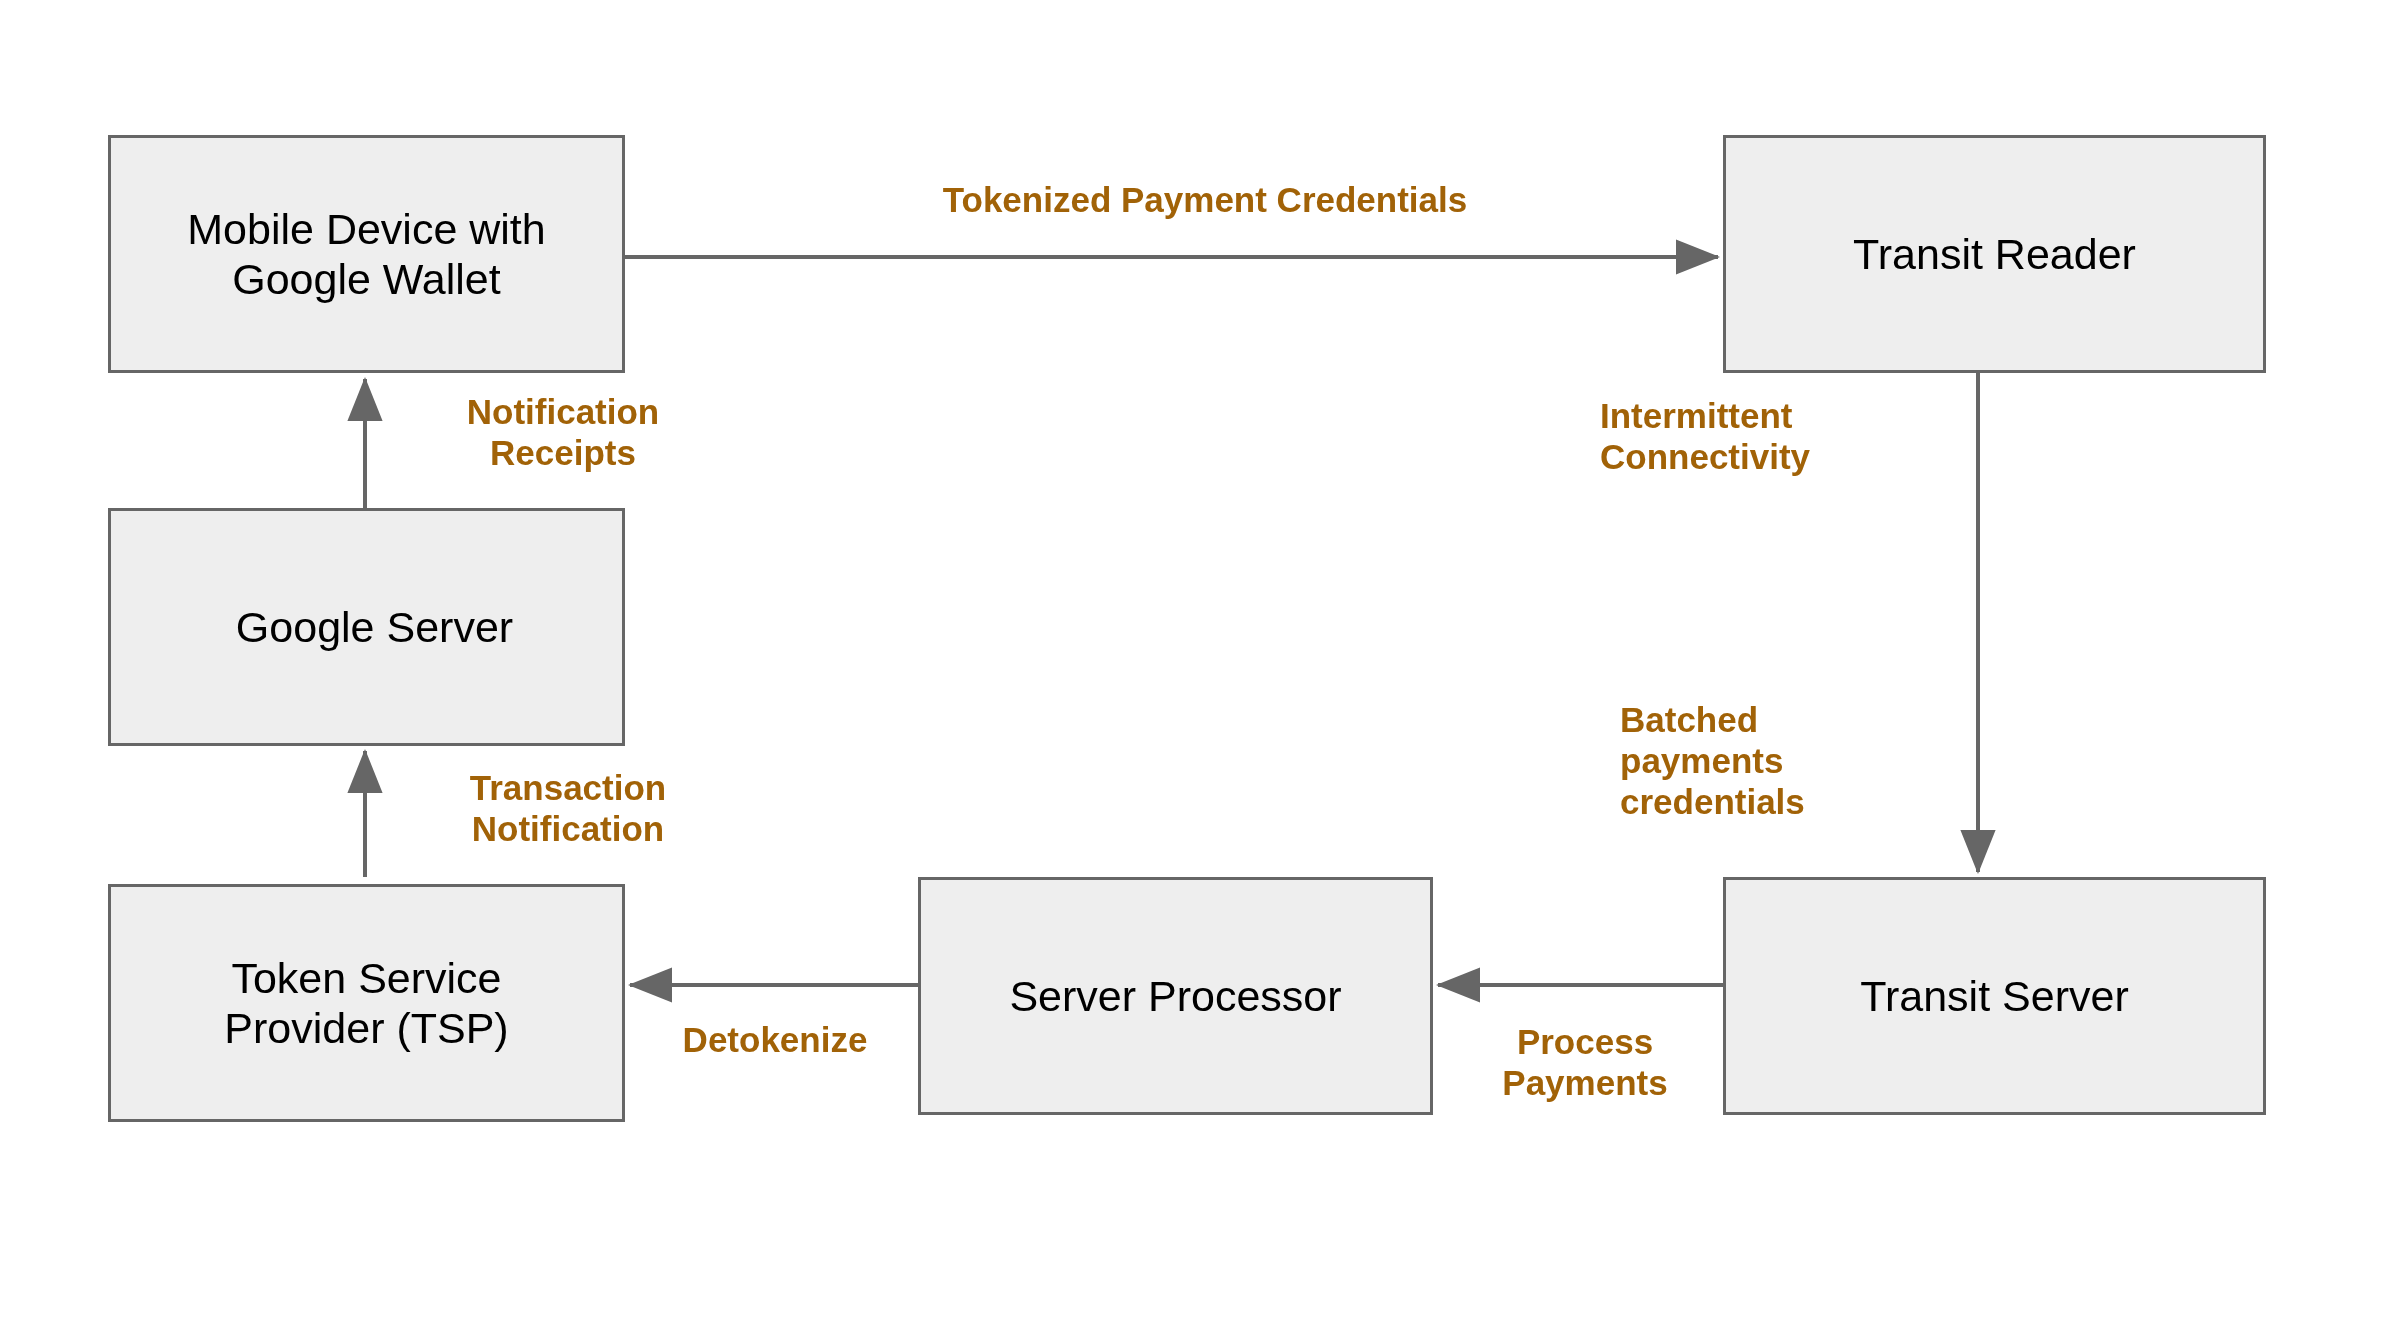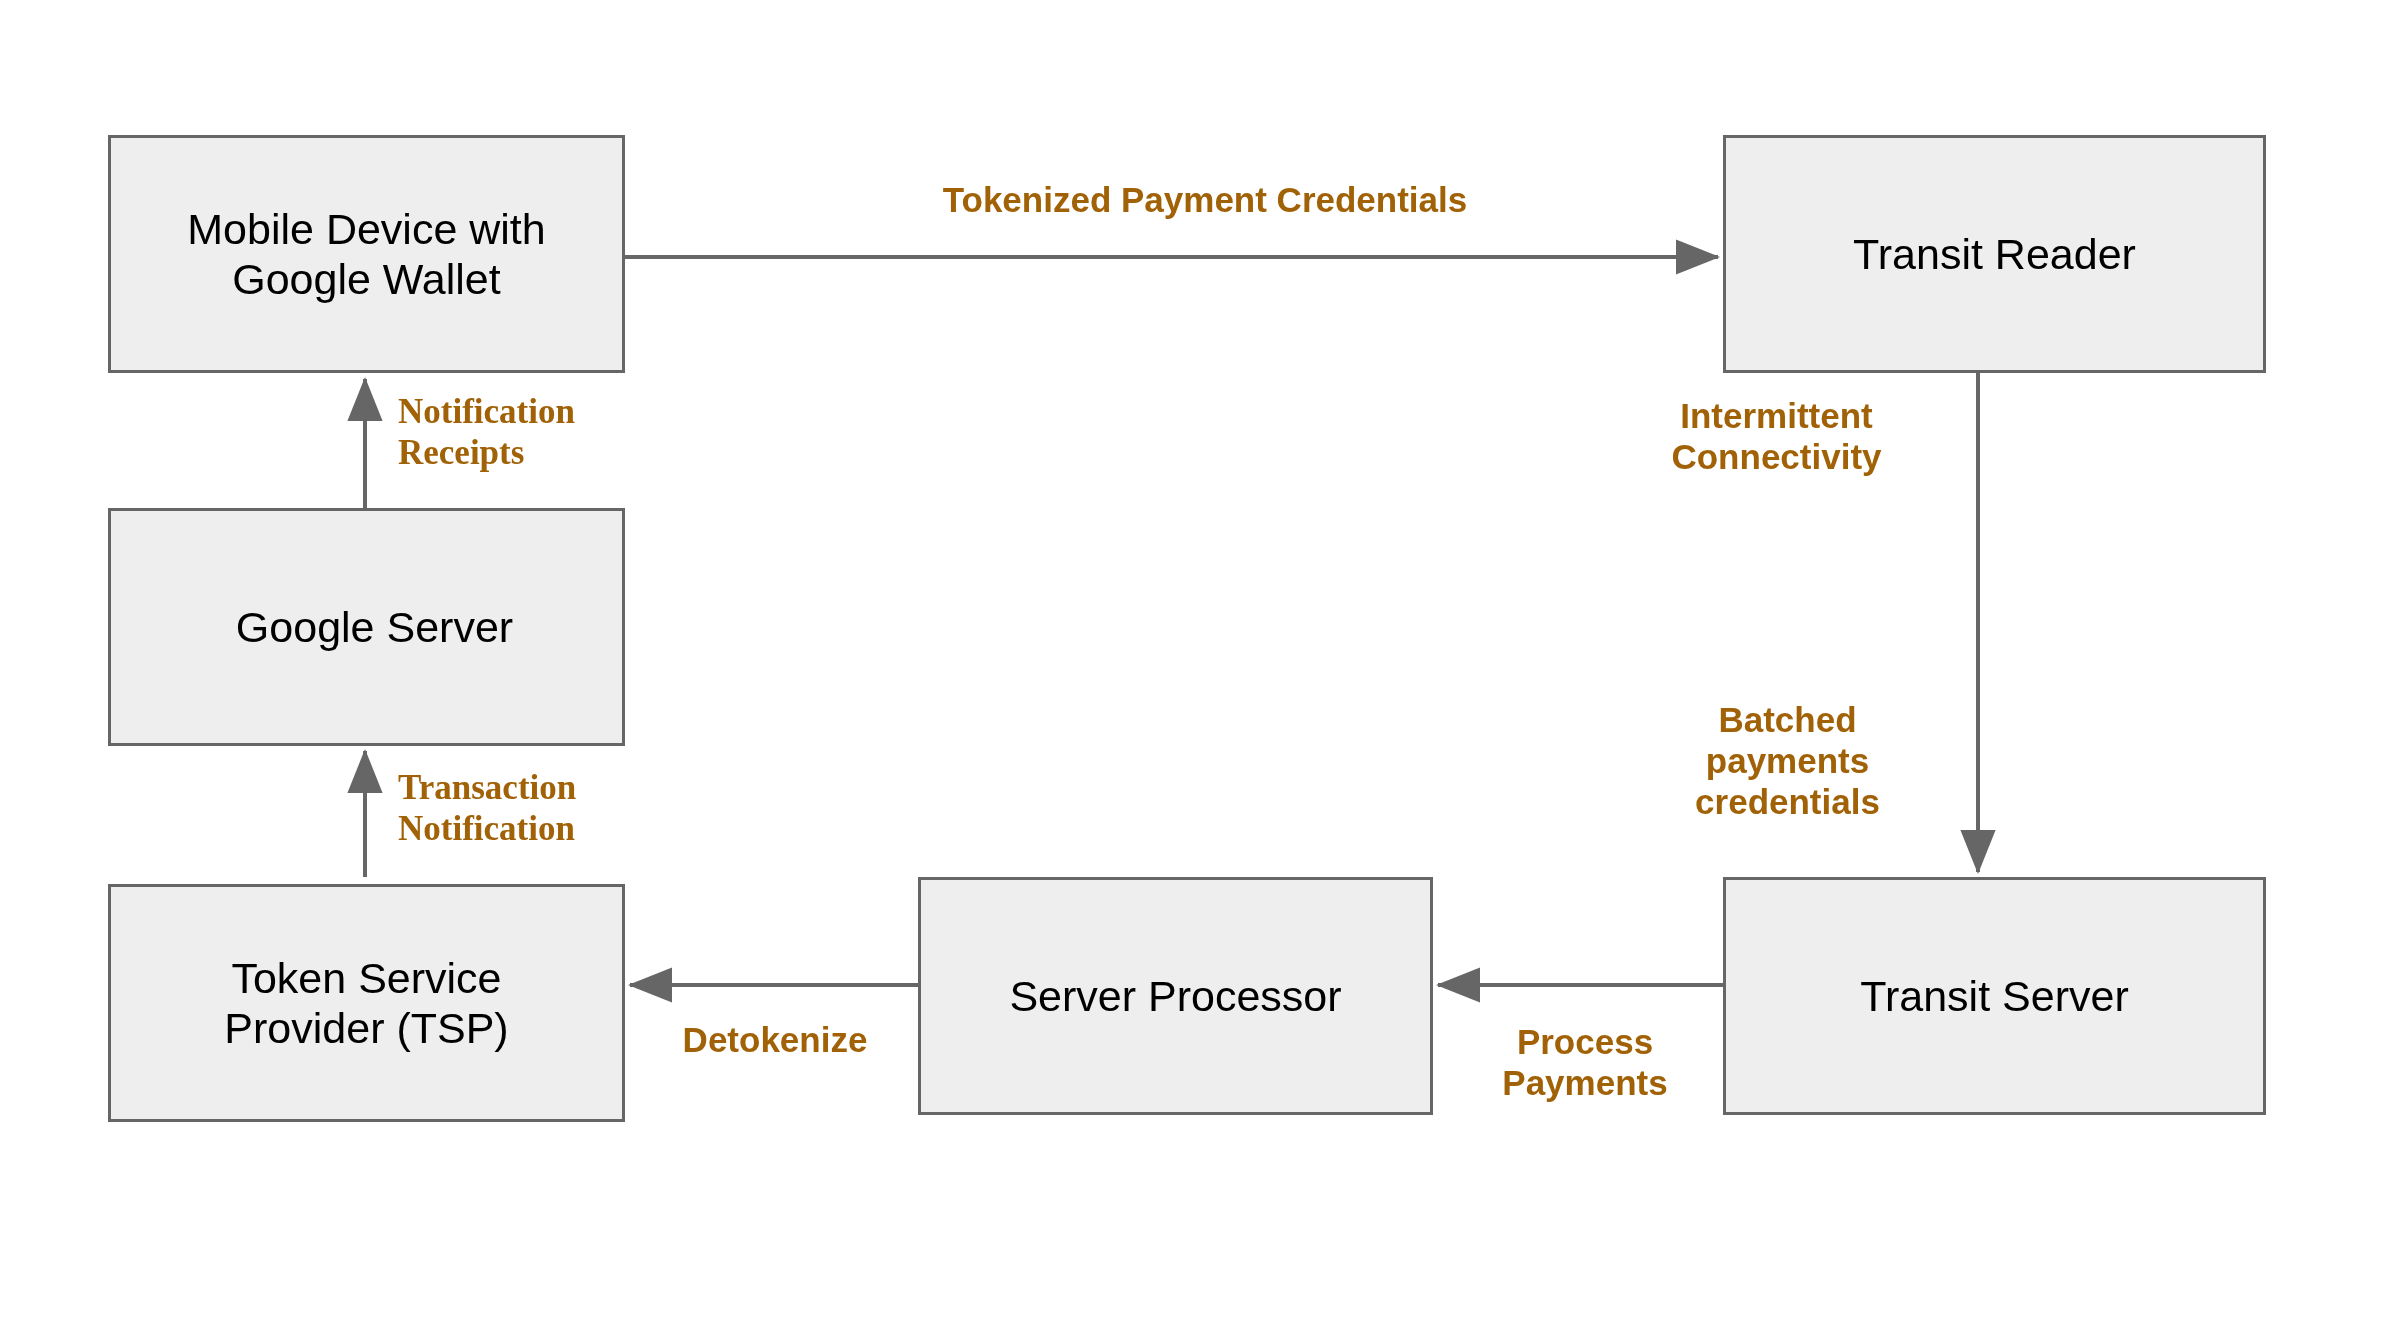--- a/index.html
+++ b/index.html
@@ -44,22 +44,22 @@
   }
   .edge-label {
     position: absolute;
     font-family: "Liberation Sans", sans-serif;
     font-size: 35px;
     font-weight: 700;
     color: #a16207;
     line-height: 1.17;
     white-space: pre-line;
   }
-  .edge-label.align-left   { text-align: left; font-family: Liberation Serif, serif; }
-  .edge-label.align-right  { text-align: center; }
+  .edge-label.align-left   { text-align: center; }
+  .edge-label.align-right  { text-align: left; }
   .edge-label.align-center { text-align: center; }
 
   
   #node-mobile-device       { left: 108px; top: 135px;  width: 517px; height: 238px; }
   #node-transit-reader      { left: 1723px; top: 135px; width: 543px; height: 238px; }
   #node-google-server       { left: 108px; top: 508px;  width: 517px; height: 238px; padding-left: 16px; }
   #node-tsp                 { left: 108px; top: 877px;  width: 517px; height: 238px; margin-top: 7px; }
   #node-payment-processor   { left: 918px; top: 877px;  width: 515px; height: 238px; }
   #node-transit-server      { left: 1723px; top: 877px; width: 543px; height: 238px; }
 

